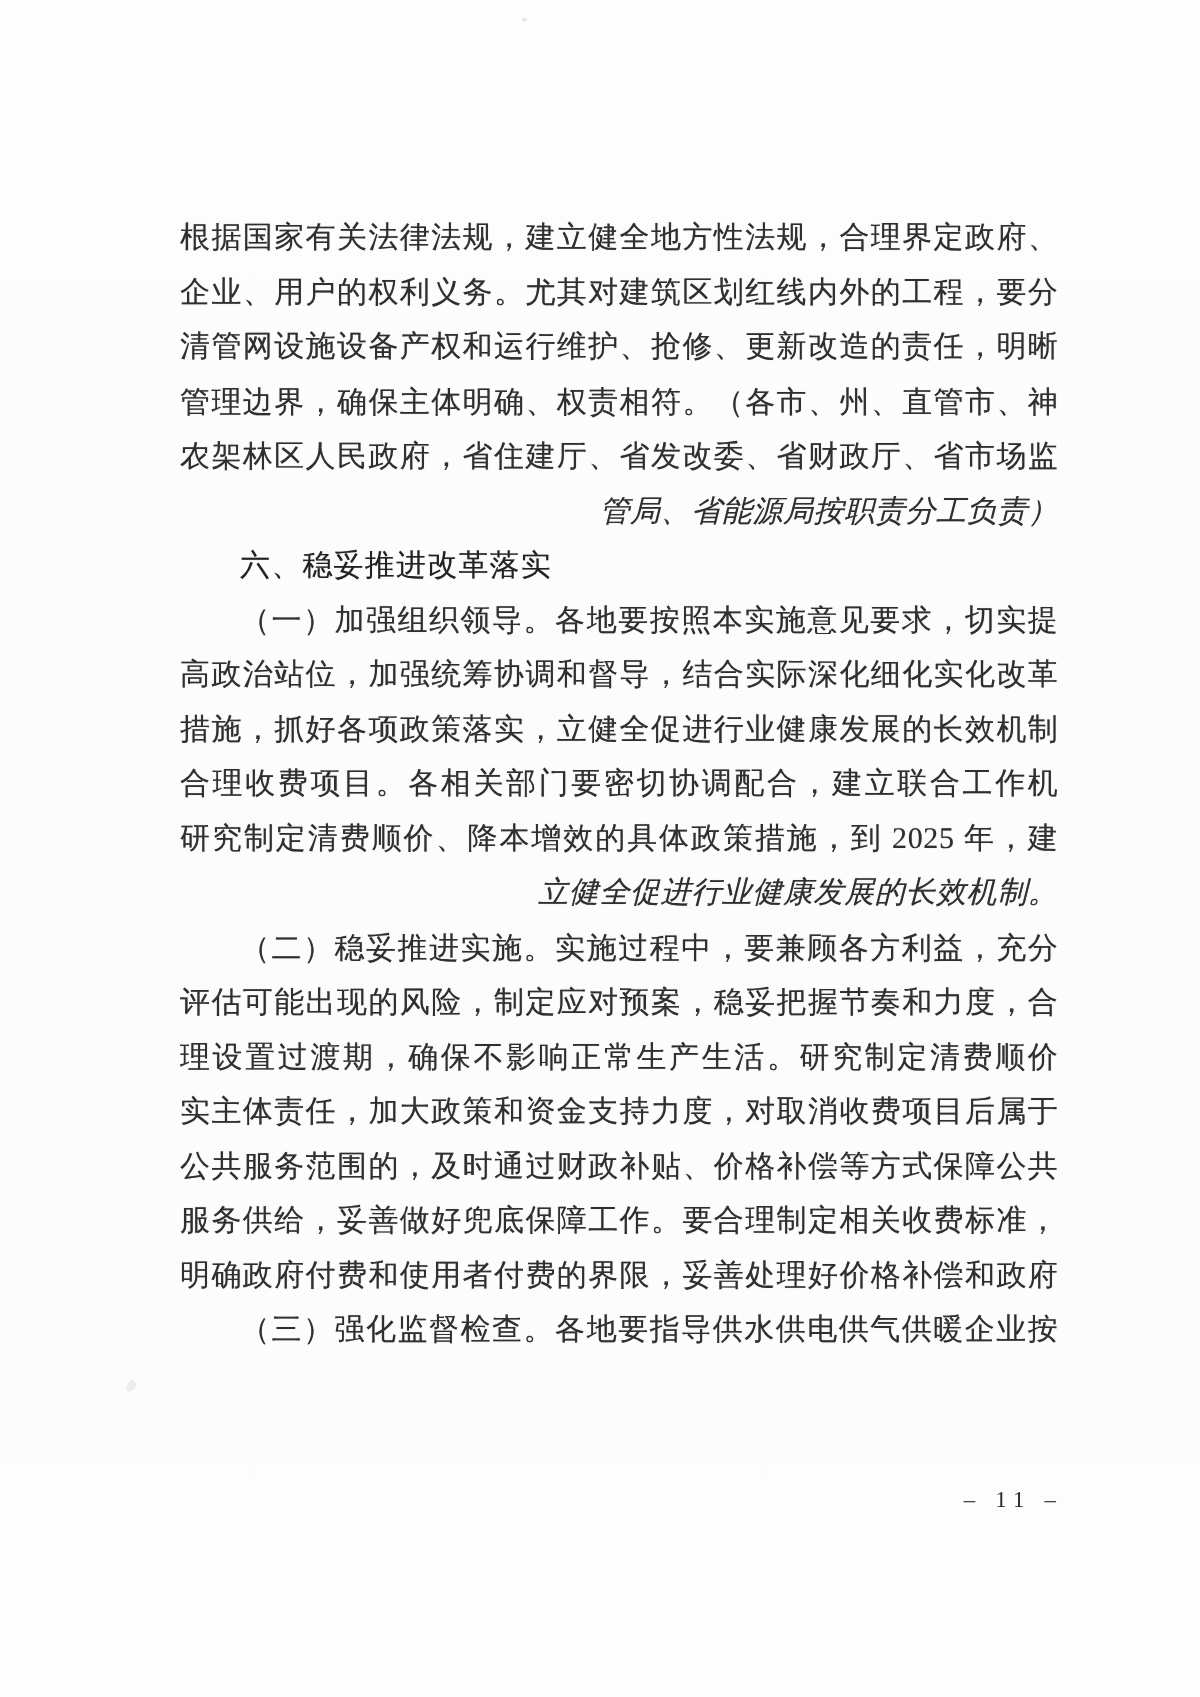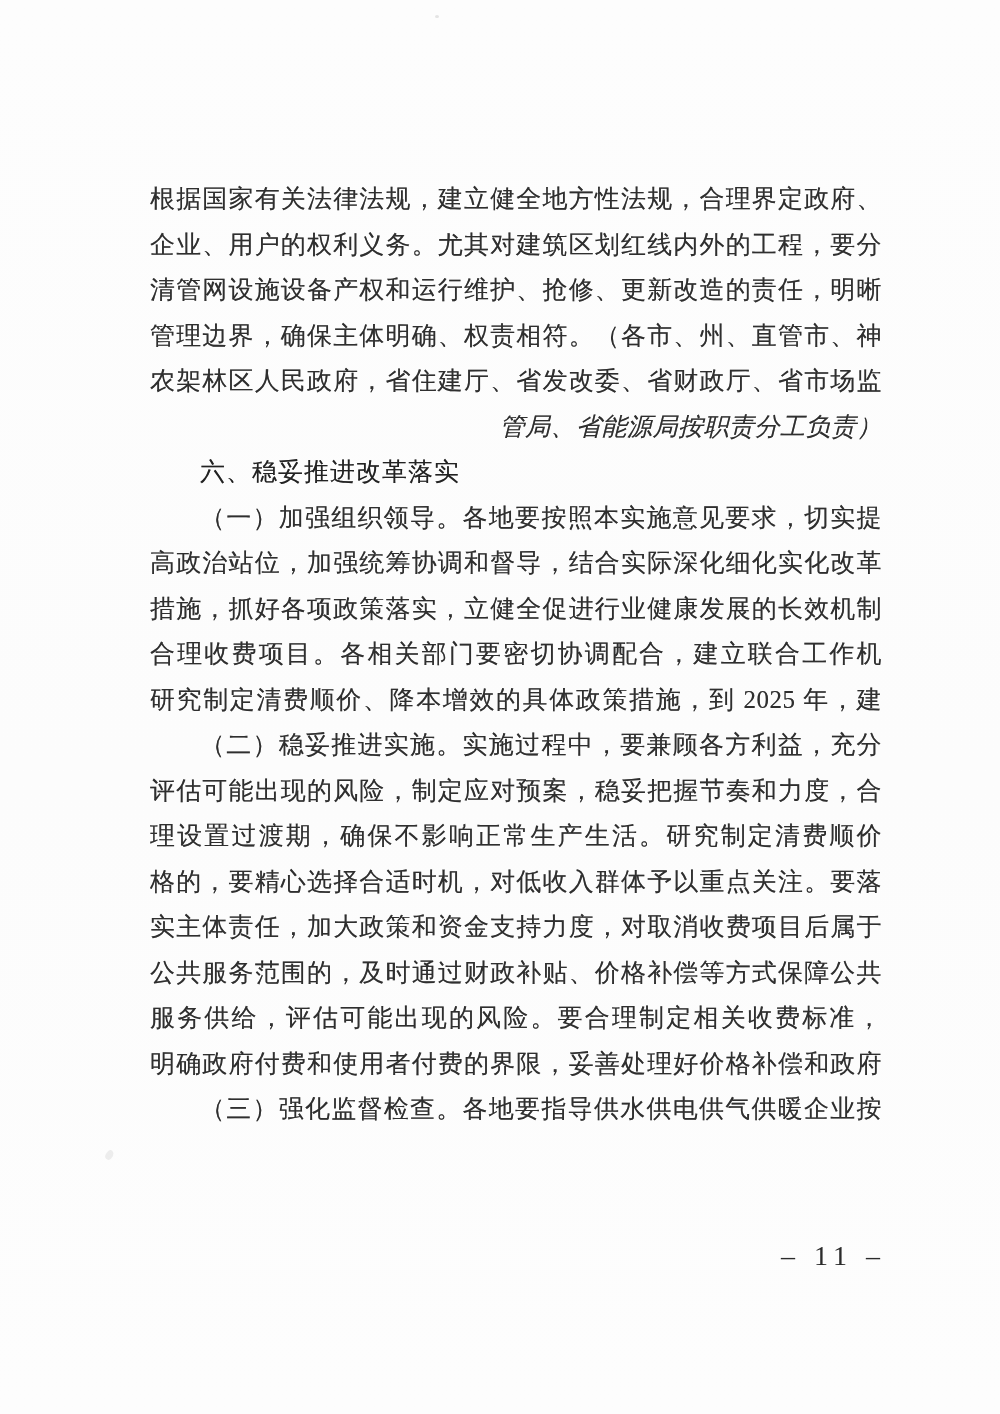--- a/index.html
+++ b/index.html
@@ -50,21 +50,21 @@
     letter-spacing: 1px;
   }
   .line.pe {
     text-align: right;
     font-style: italic;
   }
   .footer {
     position: absolute;
     top: 1240px;
     right: 114px;
-    font-size: 28px;
+    font-size: 19px;
     color: #2b2b2b;
     letter-spacing: 6px;
     font-family: "Liberation Serif", "DejaVu Serif", serif;
   }
   .artifact {
     position: absolute;
     background: #9a9a9a;
     border-radius: 50%;
   }
   .artifact.a1 {
@@ -93,25 +93,25 @@
       <div class="line p">清管网设施设备产权和运行维护、抢修、更新改造的责任，明晰</div>
       <div class="line p">管理边界，确保主体明确、权责相符。（各市、州、直管市、神</div>
       <div class="line p">农架林区人民政府，省住建厅、省发改委、省财政厅、省市场监</div>
       <div class="line pe">管局、省能源局按职责分工负责）</div>
       <div class="line h">六、稳妥推进改革落实</div>
       <div class="line i">（一）加强组织领导。各地要按照本实施意见要求，切实提</div>
       <div class="line p">高政治站位，加强统筹协调和督导，结合实际深化细化实化改革</div>
       <div class="line p">措施，抓好各项政策落实，立健全促进行业健康发展的长效机制</div>
       <div class="line p">合理收费项目。各相关部门要密切协调配合，建立联合工作机制，</div>
       <div class="line p">研究制定清费顺价、降本增效的具体政策措施，到 2025 年，建</div>
+      <div class="line pe">立健全促进行业健康发展的长效机制。</div>
       <div class="line i">（二）稳妥推进实施。实施过程中，要兼顾各方利益，充分</div>
       <div class="line p">评估可能出现的风险，制定应对预案，稳妥把握节奏和力度，合</div>
       <div class="line p">理设置过渡期，确保不影响正常生产生活。研究制定清费顺价</div>
-      <div class="line p">格的，要精心选择合适时机，对低收入群体予以重点关注。要落</div>
       <div class="line p">实主体责任，加大政策和资金支持力度，对取消收费项目后属于</div>
       <div class="line p">公共服务范围的，及时通过财政补贴、价格补偿等方式保障公共</div>
-      <div class="line p">服务供给，评估可能出现的风险。要合理制定相关收费标准，</div>
+      <div class="line p">服务供给，妥善做好兜底保障工作。要合理制定相关收费标准，</div>
       <div class="line p">明确政府付费和使用者付费的界限，妥善处理好价格补偿和政府</div>
       <div class="line i">（三）强化监督检查。各地要指导供水供电供气供暖企业按</div>
     </div>
 
   <div class="footer">– 11 –</div>
 </div>
 
 </body></html>

